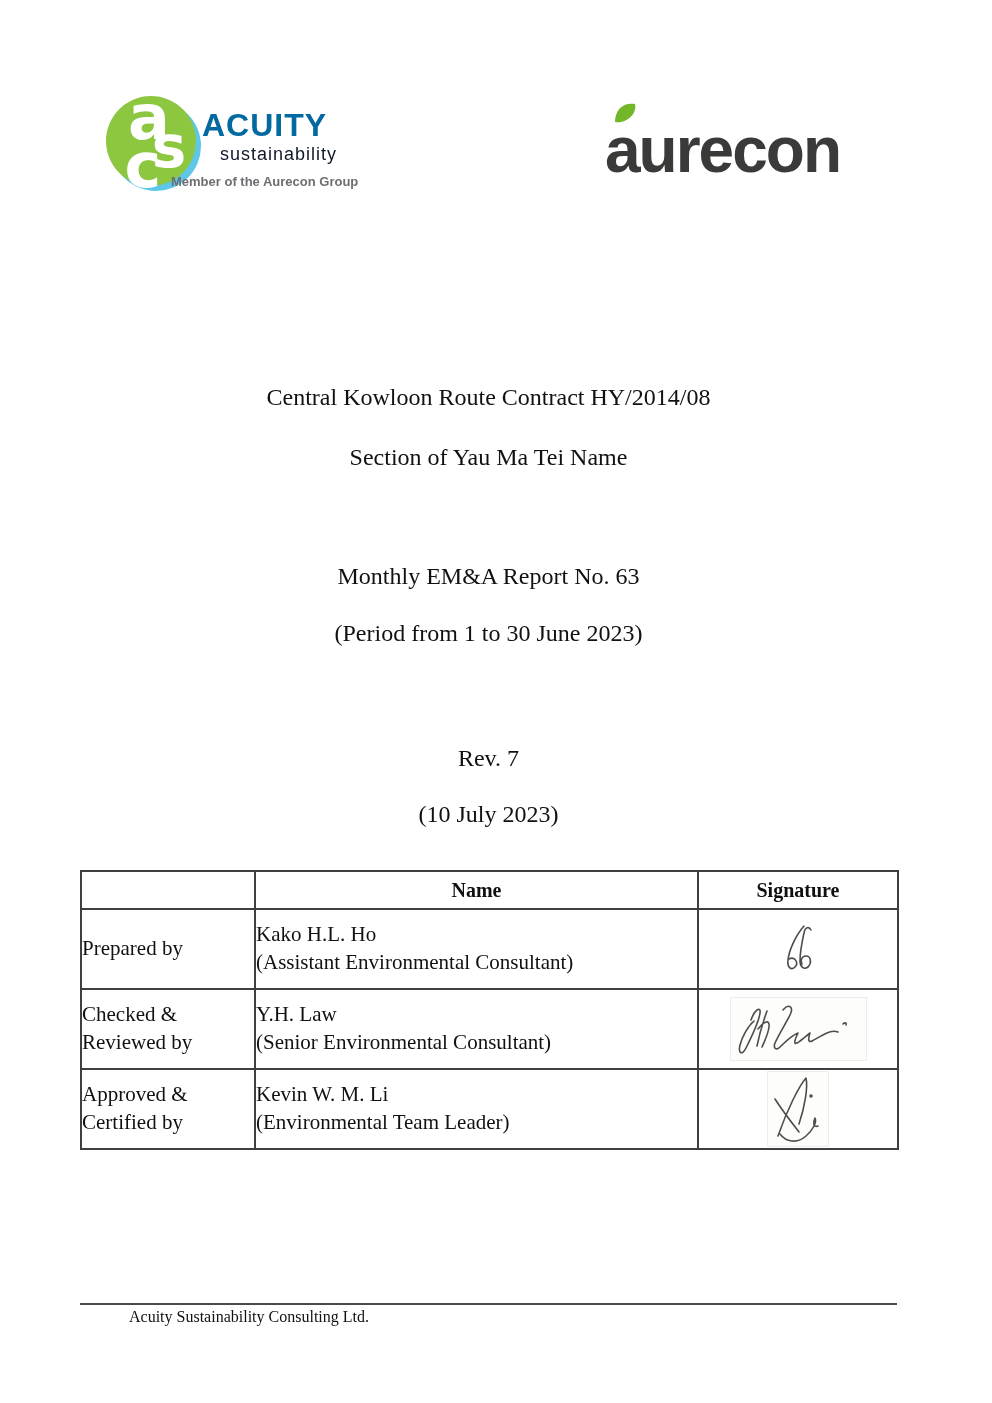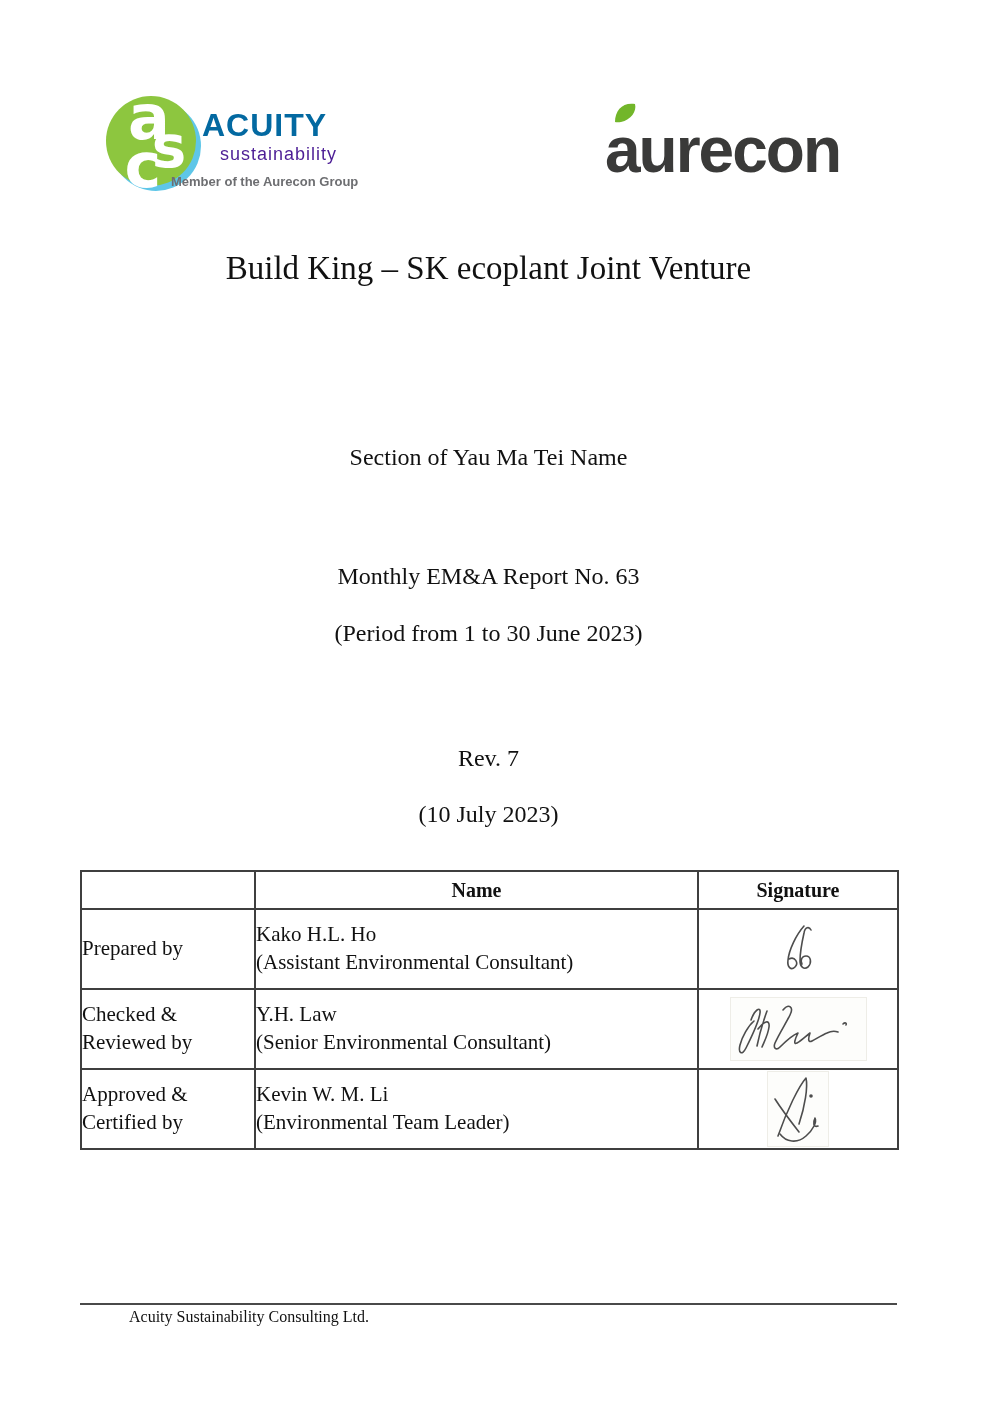--- a/index.html
+++ b/index.html
@@ -13,21 +13,21 @@
   
   .acuity-logo{left:105px;top:95px;width:250px;height:100px;}
   .acuity-name{
     position:absolute;left:97px;top:14px;
     font-family:"Liberation Sans","DejaVu Sans",sans-serif;
     font-weight:bold;font-size:32px;letter-spacing:1px;color:#0369a1;line-height:1;
   }
   .acuity-tagline{
     position:absolute;left:115px;top:50px;
     font-family:"Liberation Sans","DejaVu Sans",sans-serif;
-    font-size:18px;letter-spacing:1px;color:#4c1d95;line-height:1;
+    font-size:18px;letter-spacing:1px;color:#0f172a;line-height:1;
   }
   .acuity-member{
     position:absolute;left:66px;top:80px;white-space:nowrap;
     font-family:"Liberation Sans","DejaVu Sans",sans-serif;
     font-weight:bold;font-size:13px;color:#6d6e71;line-height:1;
   }
   .aurecon-logo{left:605px;top:92px;width:290px;height:90px;text-align:right;}
   .aurecon-word{
     position:absolute;left:0px;top:26px;
     font-family:"Liberation Sans","DejaVu Sans",sans-serif;
@@ -86,21 +86,21 @@
     <div class="acuity-member">Member of the Aurecon Group</div>
   </div>
 
   <div class="abs aurecon-logo">
     <svg class="aurecon-leaf" width="26" height="26" viewBox="0 0 26 26">
       <path d="M2 22 C2 10 10 2 22 4 C24 11 18 20 8 22 C6 22.4 3 22.4 2 22 Z" fill="#72b62a"></path>
     </svg>
     <div class="aurecon-word">aurecon</div>
   </div>
 
-  <div class="abs center-col doc-title">Build King – SK ecoplant Joint Venture</div>
+  <div class="abs center-col t24 sub1">Central Kowloon Route Contract HY/2014/08</div>
   <div class="abs center-col t24 sub2">Section of Yau Ma Tei Name</div>
   <div class="abs center-col t24 rep1">Monthly EM&amp;A Report No. 63</div>
   <div class="abs center-col t24 rep2">(Period from 1 to 30 June 2023)</div>
   <div class="abs center-col t24 rev1">Rev. 7</div>
   <div class="abs center-col t24 rev2">(10 July 2023)</div>
 
   <table class="sig-table">
     <colgroup>
       <col class="col-role">
         <col class="col-name">

